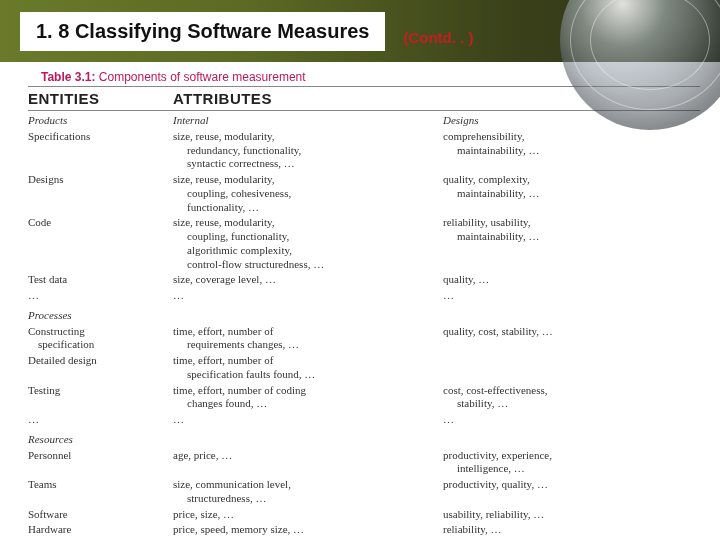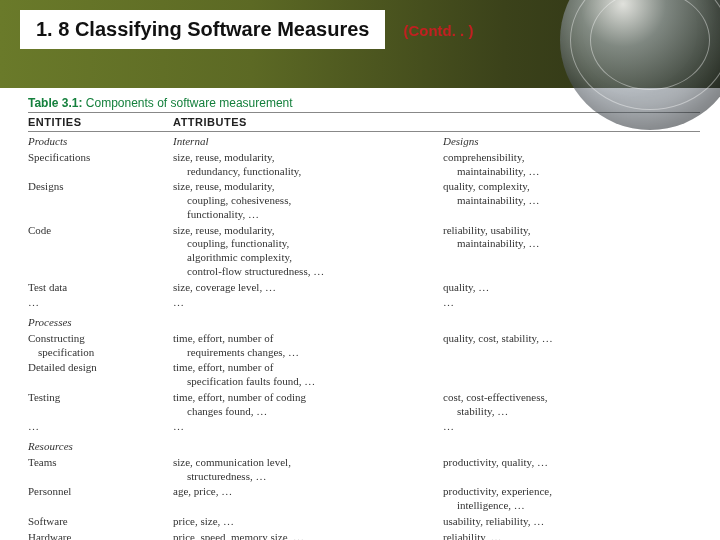--- a/index.html
+++ b/index.html
@@ -6,24 +6,24 @@
   body {
     width: 720px;
     height: 540px;
     background: #ffffff;
     font-family: Georgia, 'Times New Roman', serif;
     position: relative;
     overflow: hidden;
   }
   .header-bar {
     position: relative;
-    height: 88px;
+    height: 62px;
     background: linear-gradient(90deg, #6a7a2a 0%, #5c6924 35%, #3b421a 70%, #2a2f14 100%);
     display: flex;
-    align-items: flex-start;
+    align-items: center;
     padding: 10px 20px;
   }
   .title-box {
     background: #ffffff;
     padding: 8px 16px;
     font-family: Arial, Helvetica, sans-serif;
     font-weight: bold;
     font-size: 20px;
     color: #111;
   }
@@ -54,37 +54,37 @@
   }
   .globe::before { inset: 20px 10px; }
   .globe::after { inset: 40px 30px; }
 
   .content {
     padding: 4px 20px 0 28px;
   }
   .table-caption {
     font-family: Arial, Helvetica, sans-serif;
     font-size: 12px;
-    color: #15803d;
-    margin: 4px 0 2px 0;
+    color: #be185d;
+    margin: 4px 0 2px 13px;
   }
   .table-caption b { font-weight: bold; }
   hr {
     border: none;
     border-top: 1px solid #888;
     margin: 0;
   }
   .thead {
     display: flex;
     padding: 3px 0;
   }
   .thead .col {
     font-family: Arial, Helvetica, sans-serif;
     font-weight: bold;
-    font-size: 11px;
+    font-size: 15px;
     letter-spacing: 0.5px;
     color: #222;
   }
   .col1 { width: 145px; flex: 0 0 145px; }
   .col2 { width: 270px; flex: 0 0 270px; }
   .col3 { flex: 1; }
 
   .rows { font-size: 11px; color: #333; }
   .row {
     display: flex;
@@ -125,21 +125,21 @@
 
     <div class="row">
       <div class="col1 entity section">Products</div>
       <div class="col2 entity">Internal</div>
       <div class="col3 entity">Designs</div>
     </div>
 
     <div class="row">
       <div class="col1">Specifications</div>
       <div class="col2 subcell">
-        size, reuse, modularity,<span class="indent">redundancy, functionality,</span>
+        size, reuse, modularity,<span class="indent">redundancy, functionality,</span><span class="indent">syntactic correctness, …</span>
       </div>
       <div class="col3 subcell">
         comprehensibility,<span class="indent">maintainability, …</span>
       </div>
     </div>
 
     <div class="row">
       <div class="col1">Designs</div>
       <div class="col2 subcell">
         size, reuse, modularity,<span class="indent">coupling, cohesiveness,</span><span class="indent">functionality, …</span>
@@ -212,33 +212,33 @@
 
     <div class="gap"></div>
 
     <div class="row">
       <div class="col1 entity section">Resources</div>
       <div class="col2"></div>
       <div class="col3"></div>
     </div>
 
     <div class="row">
-      <div class="col1">Teams</div>
-      <div class="col2 subcell">
-        size, communication level,<span class="indent">structuredness, …</span>
-      </div>
-      <div class="col3">productivity, quality, …</div>
-    </div>
-
-    <div class="row">
       <div class="col1">Personnel</div>
       <div class="col2">age, price, …</div>
       <div class="col3 subcell">
         productivity, experience,<span class="indent">intelligence, …</span>
       </div>
+    </div>
+
+    <div class="row">
+      <div class="col1">Teams</div>
+      <div class="col2 subcell">
+        size, communication level,<span class="indent">structuredness, …</span>
+      </div>
+      <div class="col3">productivity, quality, …</div>
     </div>
 
     <div class="row">
       <div class="col1">Software</div>
       <div class="col2">price, size, …</div>
       <div class="col3">usability, reliability, …</div>
     </div>
 
     <div class="row">
       <div class="col1">Hardware</div>

